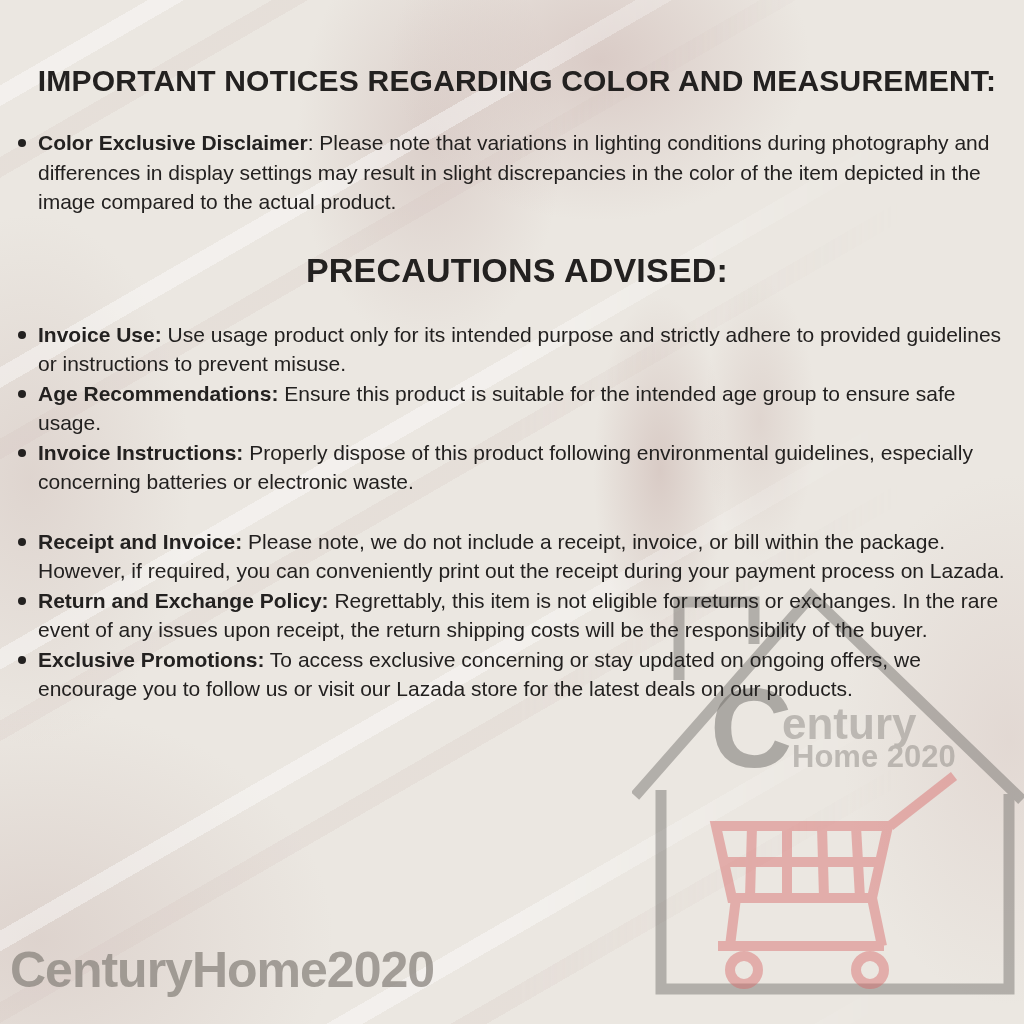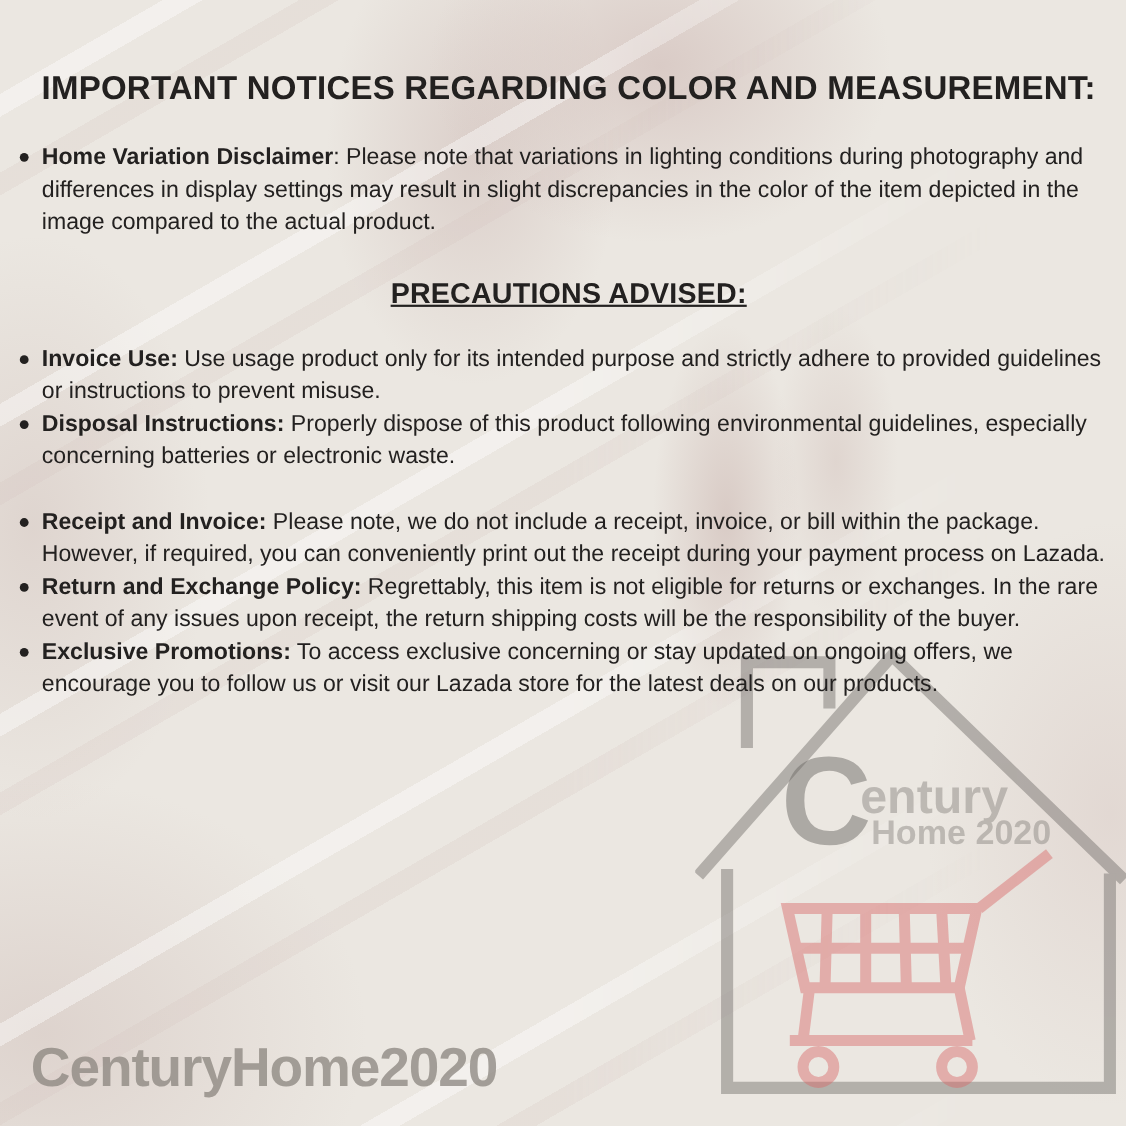--- a/index.html
+++ b/index.html
@@ -31,34 +31,34 @@
     -webkit-mask-image: linear-gradient(90deg,#000 50%, transparent 88%);
     mask-image: linear-gradient(90deg,#000 50%, transparent 88%);
   }
   .content { position:relative; z-index:2; padding:0 6px 0 16px; }
   .title {
     margin:64px 0 0; text-align:center;
     font-size:30px; font-weight:800; letter-spacing:0.2px;
   }
   .section-heading {
     margin:34px 0 0; text-align:center;
-    font-size:26px; font-weight:800; letter-spacing:0.2px;text-decoration:underline;
+    font-size:34px; font-weight:800; letter-spacing:0.2px;
   }
   ul.notice-list { list-style:none; margin:30px 0 0; padding:0 4px 0 22px; }
   ul.notice-list li {
     position:relative;
     font-size:21px; line-height:29.5px;
   }
   .dot {
     position:absolute; left:-20px; top:11px;
     width:8px; height:8px; border-radius:50%; background:#232120;
   }
   .lead { font-weight:700; }
   .watermark {
-    position:absolute; left:28px; top:941px; z-index:1;
+    position:absolute; left:10px; top:941px; z-index:1;
     font-size:50px; font-weight:700; letter-spacing:-1px;
     color:rgba(138,132,126,0.75);
   }
   .logo { position:absolute; left:632px; top:586px; z-index:1; }
 </style>
 </head>
 <body>
 
 <div class="page">
   <div class="streaks"></div>
@@ -85,34 +85,38 @@
     </g>
   </svg>
 
   <div class="content">
 
     <h1 class="title">IMPORTANT NOTICES REGARDING COLOR AND MEASUREMENT:</h1>
 
     <ul class="notice-list">
       <li>
         <span class="dot"></span>
-        <span class="lead">Home Variation Disclaimer</span><span class="rest">: Please note that variations in lighting conditions during photography and differences in display settings may result in slight discrepancies in the color of the item depicted in the image compared to the actual product.</span>
+        <span class="lead">Color Exclusive Disclaimer</span><span class="rest">: Please note that variations in lighting conditions during photography and differences in display settings may result in slight discrepancies in the color of the item depicted in the image compared to the actual product.</span>
       </li>
     </ul>
 
     <h2 class="section-heading">PRECAUTIONS ADVISED:</h2>
 
     <ul class="notice-list">
       <li>
         <span class="dot"></span>
         <span class="lead">Invoice Use:</span><span class="rest"> Use usage product only for its intended purpose and strictly adhere to provided guidelines or instructions to prevent misuse.</span>
       </li>
       <li>
         <span class="dot"></span>
-        <span class="lead">Disposal Instructions:</span><span class="rest"> Properly dispose of this product following environmental guidelines, especially concerning batteries or electronic waste.</span>
+        <span class="lead">Age Recommendations:</span><span class="rest"> Ensure this product is suitable for the intended age group to ensure safe usage.</span>
+      </li>
+      <li>
+        <span class="dot"></span>
+        <span class="lead">Invoice Instructions:</span><span class="rest"> Properly dispose of this product following environmental guidelines, especially concerning batteries or electronic waste.</span>
       </li>
     </ul>
 
 
     <ul class="notice-list">
       <li>
         <span class="dot"></span>
         <span class="lead">Receipt and Invoice:</span><span class="rest"> Please note, we do not include a receipt, invoice, or bill within the package. However, if required, you can conveniently print out the receipt during your payment process on Lazada.</span>
       </li>
       <li>

